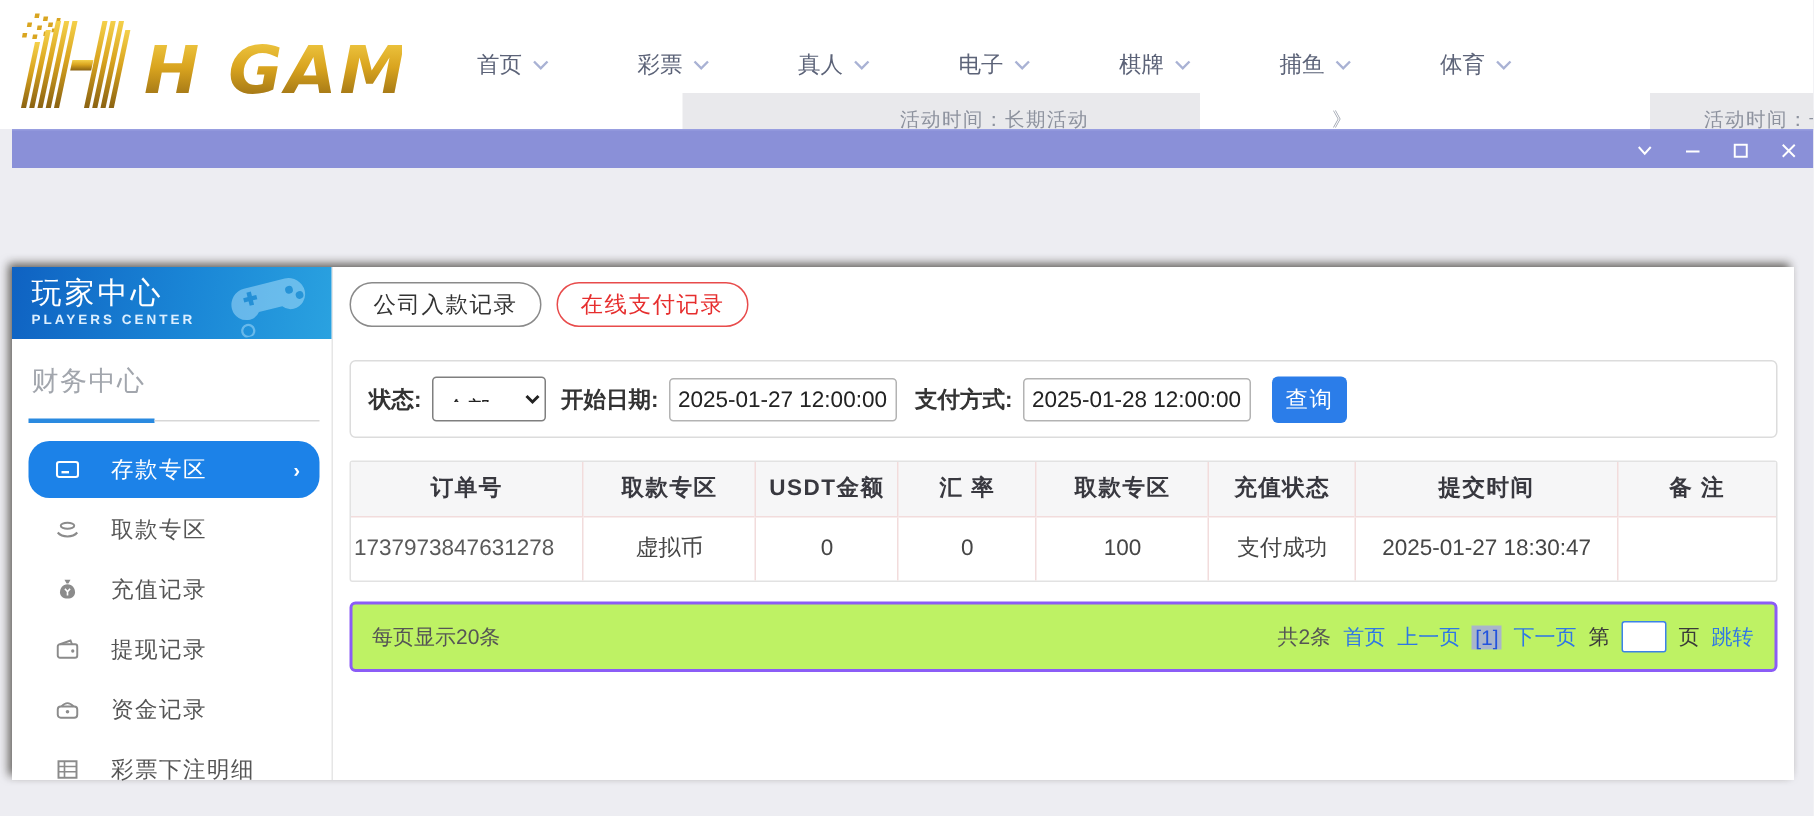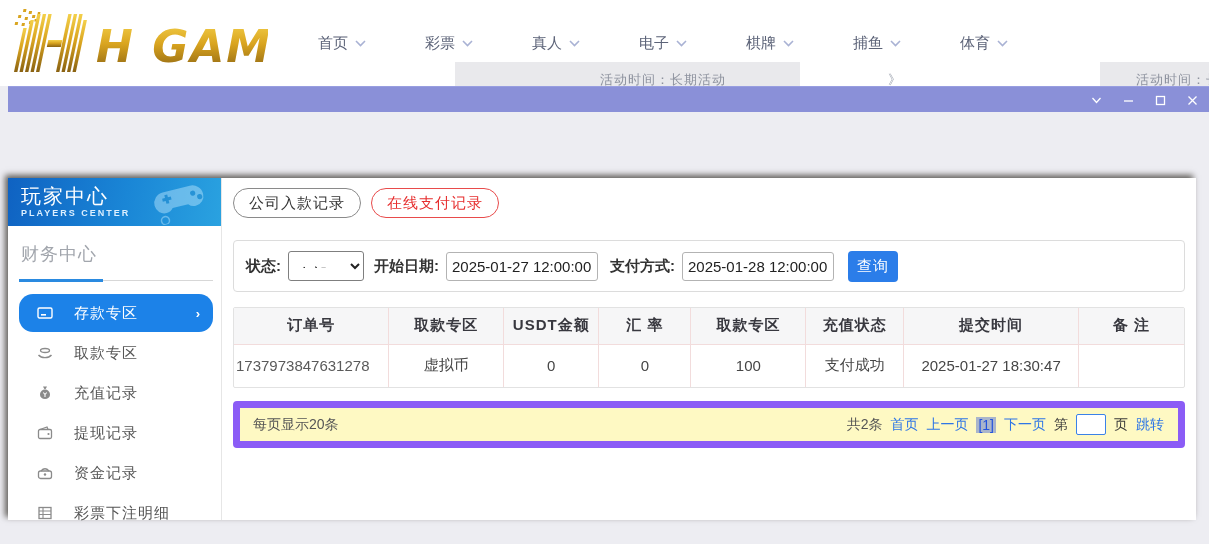--- a/index.html
+++ b/index.html
@@ -64,21 +64,21 @@
   .fdate { width:152px; height:29px; border:1px solid #b3b3b3; border-radius:3px; font-size:15px; color:#222; padding:0 5px; margin-right:12px; font-family:inherit; }
   .btn-query { width:50px; height:31px; background:#2b7de9; color:#fff; border:none; border-radius:4px; font-size:15px; margin-left:2px; cursor:pointer; letter-spacing:1px; font-family:inherit; }
 
   .tablewrap { margin-top:15px; border:1px solid #e2e2e2; border-radius:2px; }
   table { width:100%; border-collapse:collapse; table-layout:fixed; }
   thead th { height:36px; background:#f6f6f7; font-size:15px; font-weight:bold; color:#38383f; letter-spacing:1px; }
   tbody td { height:43px; font-size:15px; color:#464646; text-align:center; border-top:1px solid #f2dcdc; }
   th + th, td + td { border-left:1px solid #f2dcdc; }
   td.ordno { text-align:left; padding-left:2px; font-size:15px; color:#5a5a5a; letter-spacing:0; }
 
-  .pagebar { margin-top:13px; height:47px; border:7px solid #8b5cf6; border-radius:4px; background:#fef9c3; display:flex; align-items:center; justify-content:space-between; padding:0 14px 0 13px; font-size:14px; color:#555; }
+  .pagebar { margin-top:13px; height:47px; border:2px solid #8b5cf6; border-radius:4px; background:#bef264; display:flex; align-items:center; justify-content:space-between; padding:0 14px 0 13px; font-size:14px; color:#555; }
   .pg-right { display:flex; align-items:center; gap:8px; }
   .pg-link { color:#2e76e6; cursor:pointer; }
   .pg-cur { background:#a9b5cb; color:#2353dd; padding:0 2px; cursor:pointer; }
   .pg-input { width:30px; height:21px; border:1px solid #3b82e8; border-radius:2px; background:#fff; }
   .pg-txt { color:#3a3a3a; }
 </style>
 </head>
 <body>
 
 <div class="screen">

